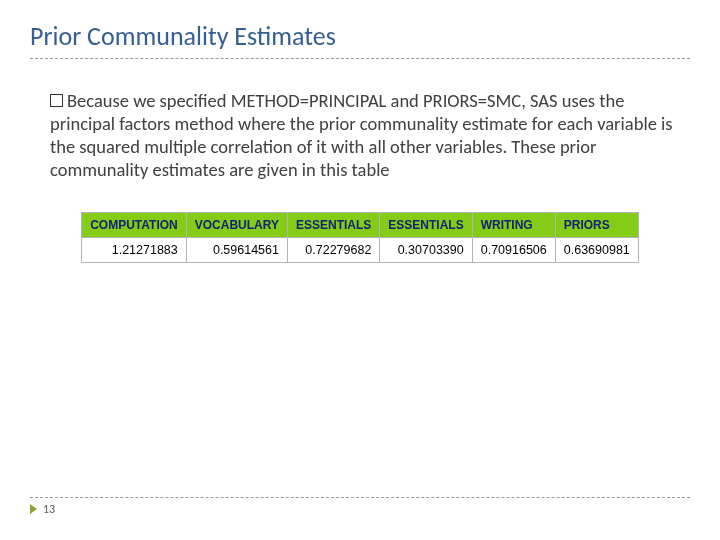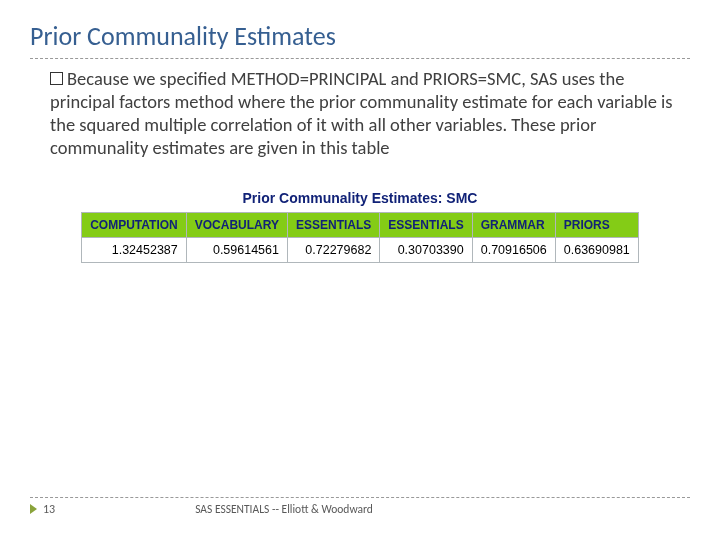--- a/index.html
+++ b/index.html
@@ -17,21 +17,21 @@
     box-sizing: border-box;
     height: 100%;
     position: relative;
   }
   .title {
     color: #365f91;
     font-size: 26px;
     font-weight: 400;
     padding-bottom: 6px;
     border-bottom: 1px dashed #999;
-    margin-bottom: 8px;
+    margin-bottom: 30px;
   }
   .body-text {
     font-size: 18.5px;
     color: #404040;
     line-height: 1.25;
     padding: 0 10px 0 20px;
   }
   .bullet-square {
     display: inline-block;
     width: 11px;
@@ -113,45 +113,43 @@
 <div class="slide">
 
   <div class="title">Prior Communality Estimates</div>
 
   <div class="body-text">
     <span class="bullet-square"></span><span>Because we specified METHOD=PRINCIPAL and PRIORS=SMC, SAS uses the principal factors method where the prior communality estimate for each variable is the squared multiple correlation of it with all other variables. These prior communality estimates are given  in this table</span>
   </div>
 
   <div class="table-wrap">
     <table class="est-table">
-      <caption class="est-caption">Prior Communality Estimates: SMC</caption>
       <thead>
         <tr>
           <th>COMPUTATION</th>
           <th>VOCABULARY</th>
           <th>ESSENTIALS</th>
           <th>ESSENTIALS</th>
-          <th>GRAMMAR</th>
+          <th>WRITING</th>
           <th>PRIORS</th>
         </tr>
       </thead>
       <tbody>
         <tr>
-          <td>1.32452387</td>
+          <td>1.21271883</td>
           <td>0.59614561</td>
           <td>0.72279682</td>
           <td>0.30703390</td>
           <td>0.70916506</td>
           <td>0.63690981</td>
         </tr>
       </tbody>
     </table>
   </div>
 
   <div class="footer">
     <div class="footer-inner">
       <span class="footer-arrow"></span>
       <span class="page-num">13</span>
-      <span class="footer-text">SAS ESSENTIALS -- Elliott &amp; Woodward</span>
     </div>
   </div>
 
 </div>
 
 </body></html>

